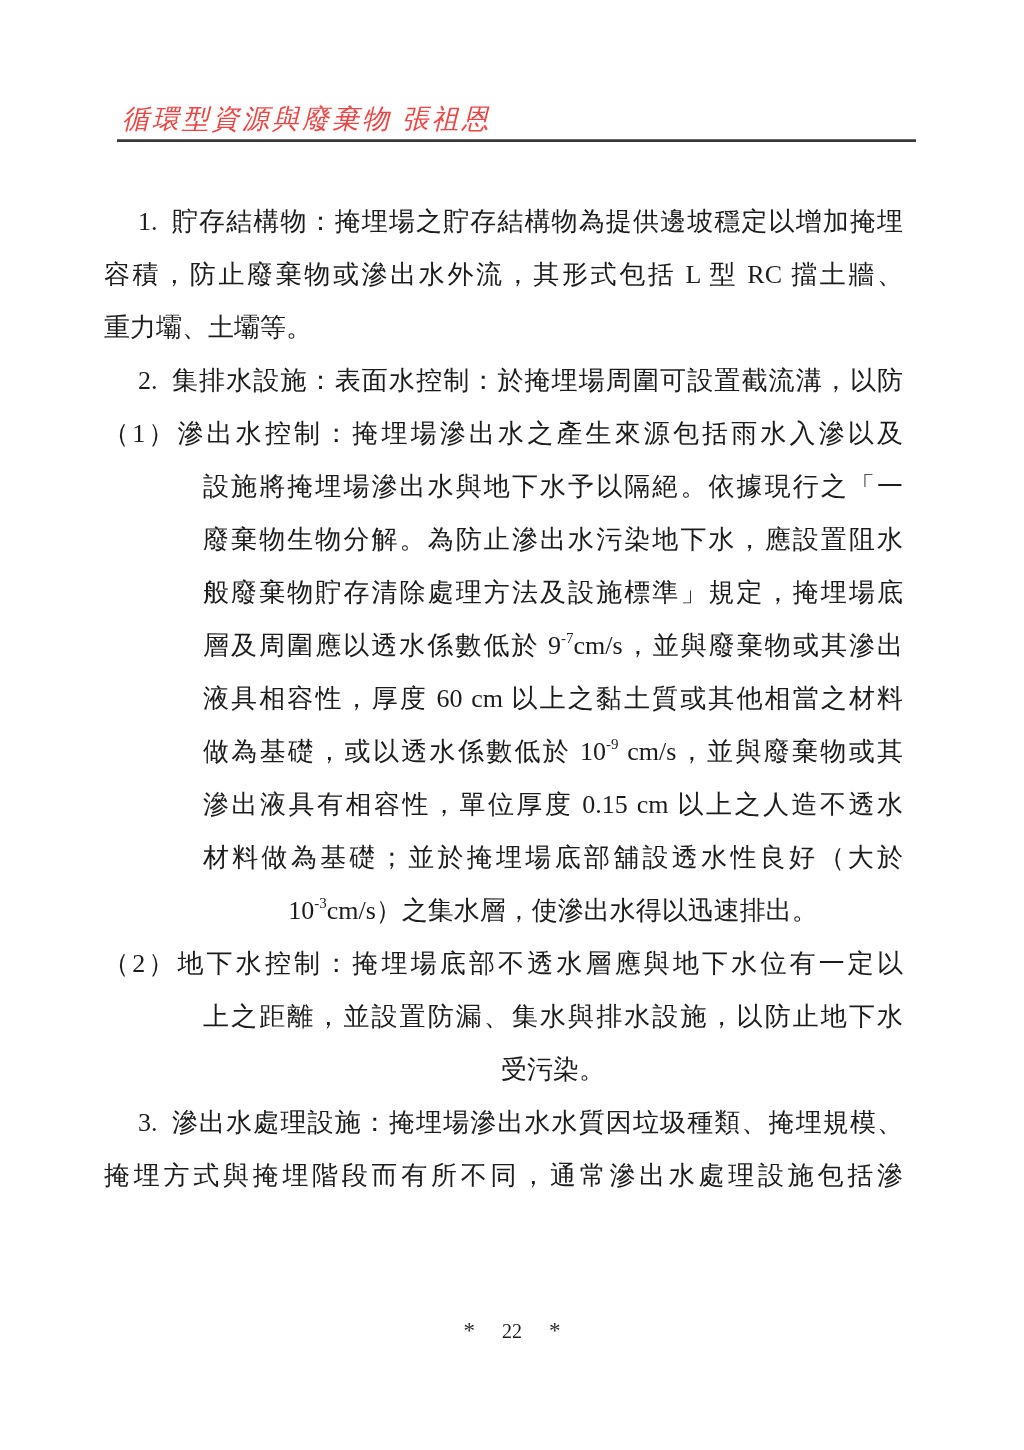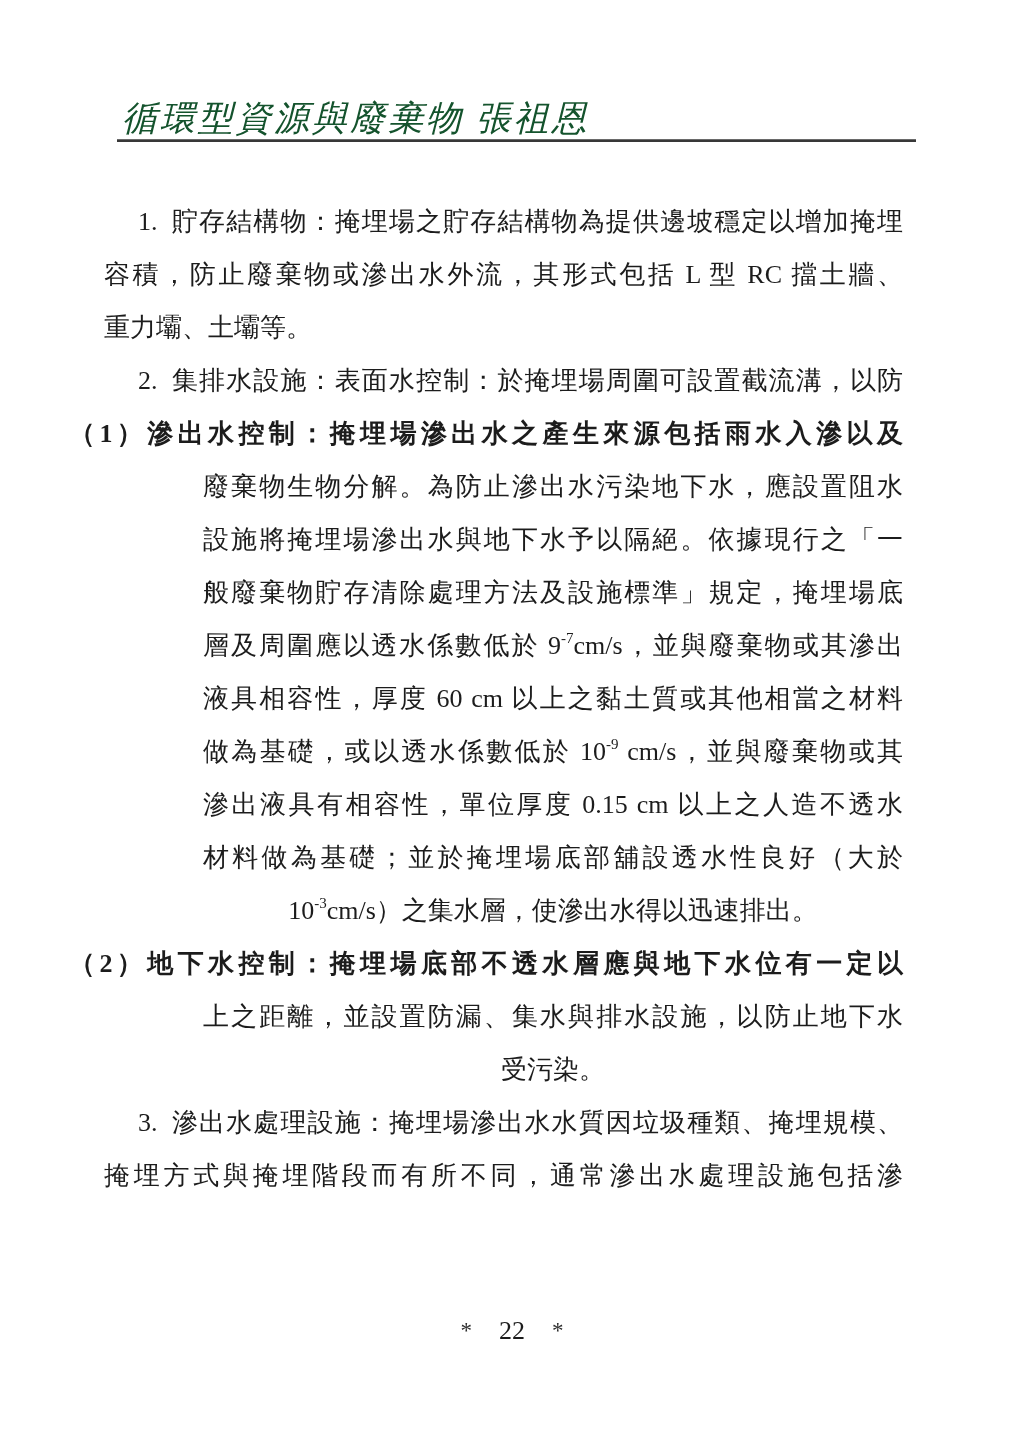--- a/index.html
+++ b/index.html
@@ -19,24 +19,24 @@
   
   #header {
     position: absolute;
     top: 102px;
     left: 122px;
     width: 800px;
     height: 36px;
   }
   #header .title {
     font-style: italic;
-    font-size: 35px;
+    font-size: 27px;
     line-height: 34px;
     letter-spacing: 3px;
-    color: #14532d;
+    color: #ef4444;
     white-space: nowrap;
   }
   #header-rule {
     position: absolute;
     top: 139px;
     left: 117px;
     width: 799px;
     height: 0;
     border-top: 1px solid #6a6a6a;
     border-bottom: 2px solid #383838;
@@ -56,21 +56,21 @@
     padding-right: 121px;
     white-space: nowrap;
   }
   .line.fill {
     white-space: normal;
     text-align: justify;
     text-align-last: justify;
   }
   .line.num   { padding-left: 172px; }
   .line.cont1 { padding-left: 104px; }
-  .line.paren { padding-left: 69px; font-weight: bold; }
+  .line.paren { padding-left: 103px; }
   .line.cont2 { padding-left: 203px; text-align: center; }
   .line .marker-abs {
     position: absolute;
     left: 138px;
     top: 0;
     line-height: 53px;
     font-size: 26px;
   }
   .line sup {
     font-size: 15px;
@@ -91,21 +91,21 @@
     align-items: center;
     justify-content: center;
     gap: 27px;
   }
   #footer .asterisk {
     font-size: 23px;
     color: #2e2e2e;
     line-height: 46px;
   }
   #footer .page-num {
-    font-size: 26px;
+    font-size: 20px;
     color: #1c1c1c;
     line-height: 46px;
   }
 </style>
 </head>
 <body>
 
 <div id="page">
 
   <div id="header">
@@ -113,22 +113,22 @@
   </div>
 
   <div id="header-rule"></div>
 
   <div id="doc-body">
       <div class="line num fill"><span class="marker-abs">1.</span><span>貯存結構物：掩埋場之貯存結構物為提供邊坡穩定以增加掩埋</span></div>
       <div class="line cont1 fill"><span>容積，防止廢棄物或滲出水外流，其形式包括 L 型 RC 擋土牆、</span></div>
       <div class="line cont1"><span>重力壩、土壩等。</span></div>
       <div class="line num fill"><span class="marker-abs">2.</span><span>集排水設施：表面水控制：於掩埋場周圍可設置截流溝，以防</span></div>
       <div class="line paren fill"><span class="marker-inline">（1）</span><span>滲出水控制：掩埋場滲出水之產生來源包括雨水入滲以及</span></div>
+      <div class="line cont2 fill"><span>設施將掩埋場滲出水與地下水予以隔絕。依據現行之「一</span></div>
       <div class="line cont2 fill"><span>廢棄物生物分解。為防止滲出水污染地下水，應設置阻水</span></div>
-      <div class="line cont2 fill"><span>設施將掩埋場滲出水與地下水予以隔絕。依據現行之「一</span></div>
       <div class="line cont2 fill"><span>般廢棄物貯存清除處理方法及設施標準」規定，掩埋場底</span></div>
       <div class="line cont2 fill"><span>層及周圍應以透水係數低於 9</span><sup>-7</sup><span>cm/s，並與廢棄物或其滲出</span></div>
       <div class="line cont2 fill"><span>液具相容性，厚度 60 cm 以上之黏土質或其他相當之材料</span></div>
       <div class="line cont2 fill"><span>做為基礎，或以透水係數低於 10</span><sup>-9</sup><span> cm/s，並與廢棄物或其</span></div>
       <div class="line cont2 fill"><span>滲出液具有相容性，單位厚度 0.15 cm 以上之人造不透水</span></div>
       <div class="line cont2 fill"><span>材料做為基礎；並於掩埋場底部舖設透水性良好（大於</span></div>
       <div class="line cont2"><span>10</span><sup>-3</sup><span>cm/s）之集水層，使滲出水得以迅速排出。</span></div>
       <div class="line paren fill"><span class="marker-inline">（2）</span><span>地下水控制：掩埋場底部不透水層應與地下水位有一定以</span></div>
       <div class="line cont2 fill"><span>上之距離，並設置防漏、集水與排水設施，以防止地下水</span></div>
       <div class="line cont2"><span>受污染。</span></div>

